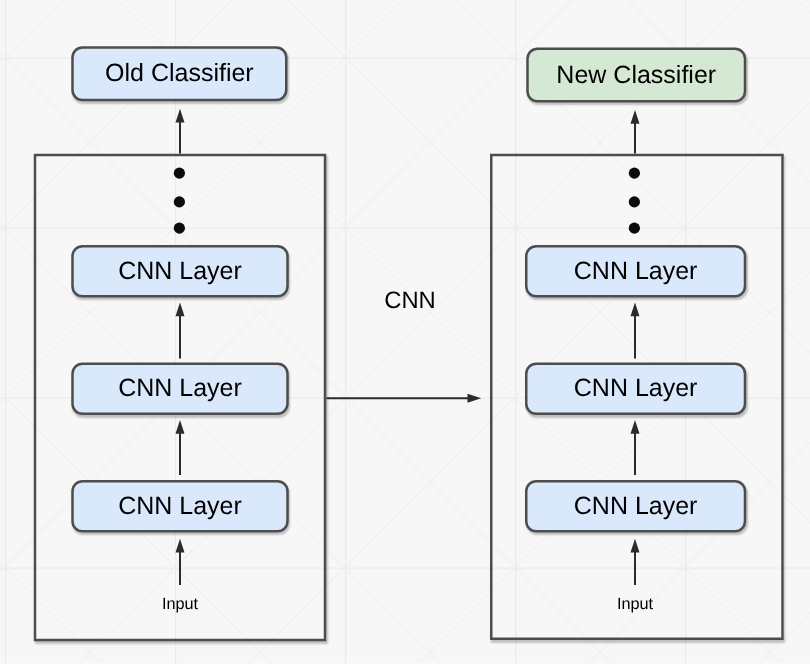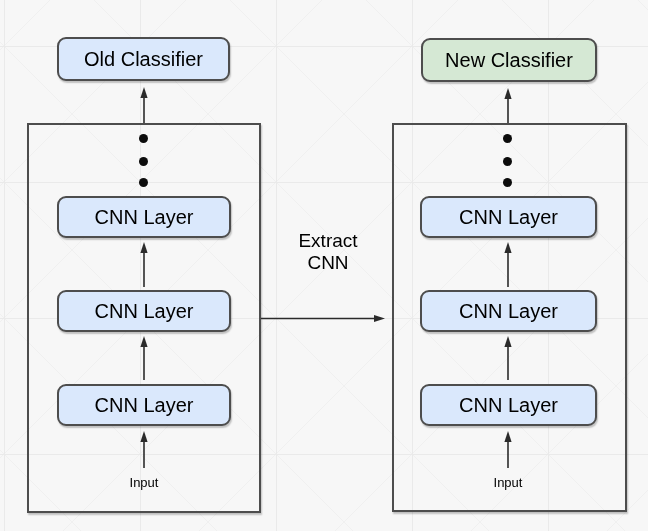--- a/index.html
+++ b/index.html
@@ -139,21 +139,20 @@
   </div>
 
   <svg class="arrow" style="left:137px; top:431px;" width="14" height="37">
     <line x1="7" y1="8" x2="7" y2="37" stroke="#2b2b2b" stroke-width="1.6"></line>
     <polygon points="7,0 3.4,11 10.6,11" fill="#2b2b2b"></polygon>
   </svg>
 
   <div class="text-label input-left">Input</div>
 
   <div class="transfer-label">
-    <div>Extract</div>
     <div>CNN</div>
   </div>
 
   <svg class="arrow" style="left:261px; top:312px;" width="124" height="13">
     <line x1="0" y1="6.5" x2="115" y2="6.5" stroke="#2b2b2b" stroke-width="1.6"></line>
     <polygon points="124,6.5 113,2.9 113,10.1" fill="#2b2b2b"></polygon>
   </svg>
 
   <div class="node classifier-new">
     <span>New Classifier</span>

